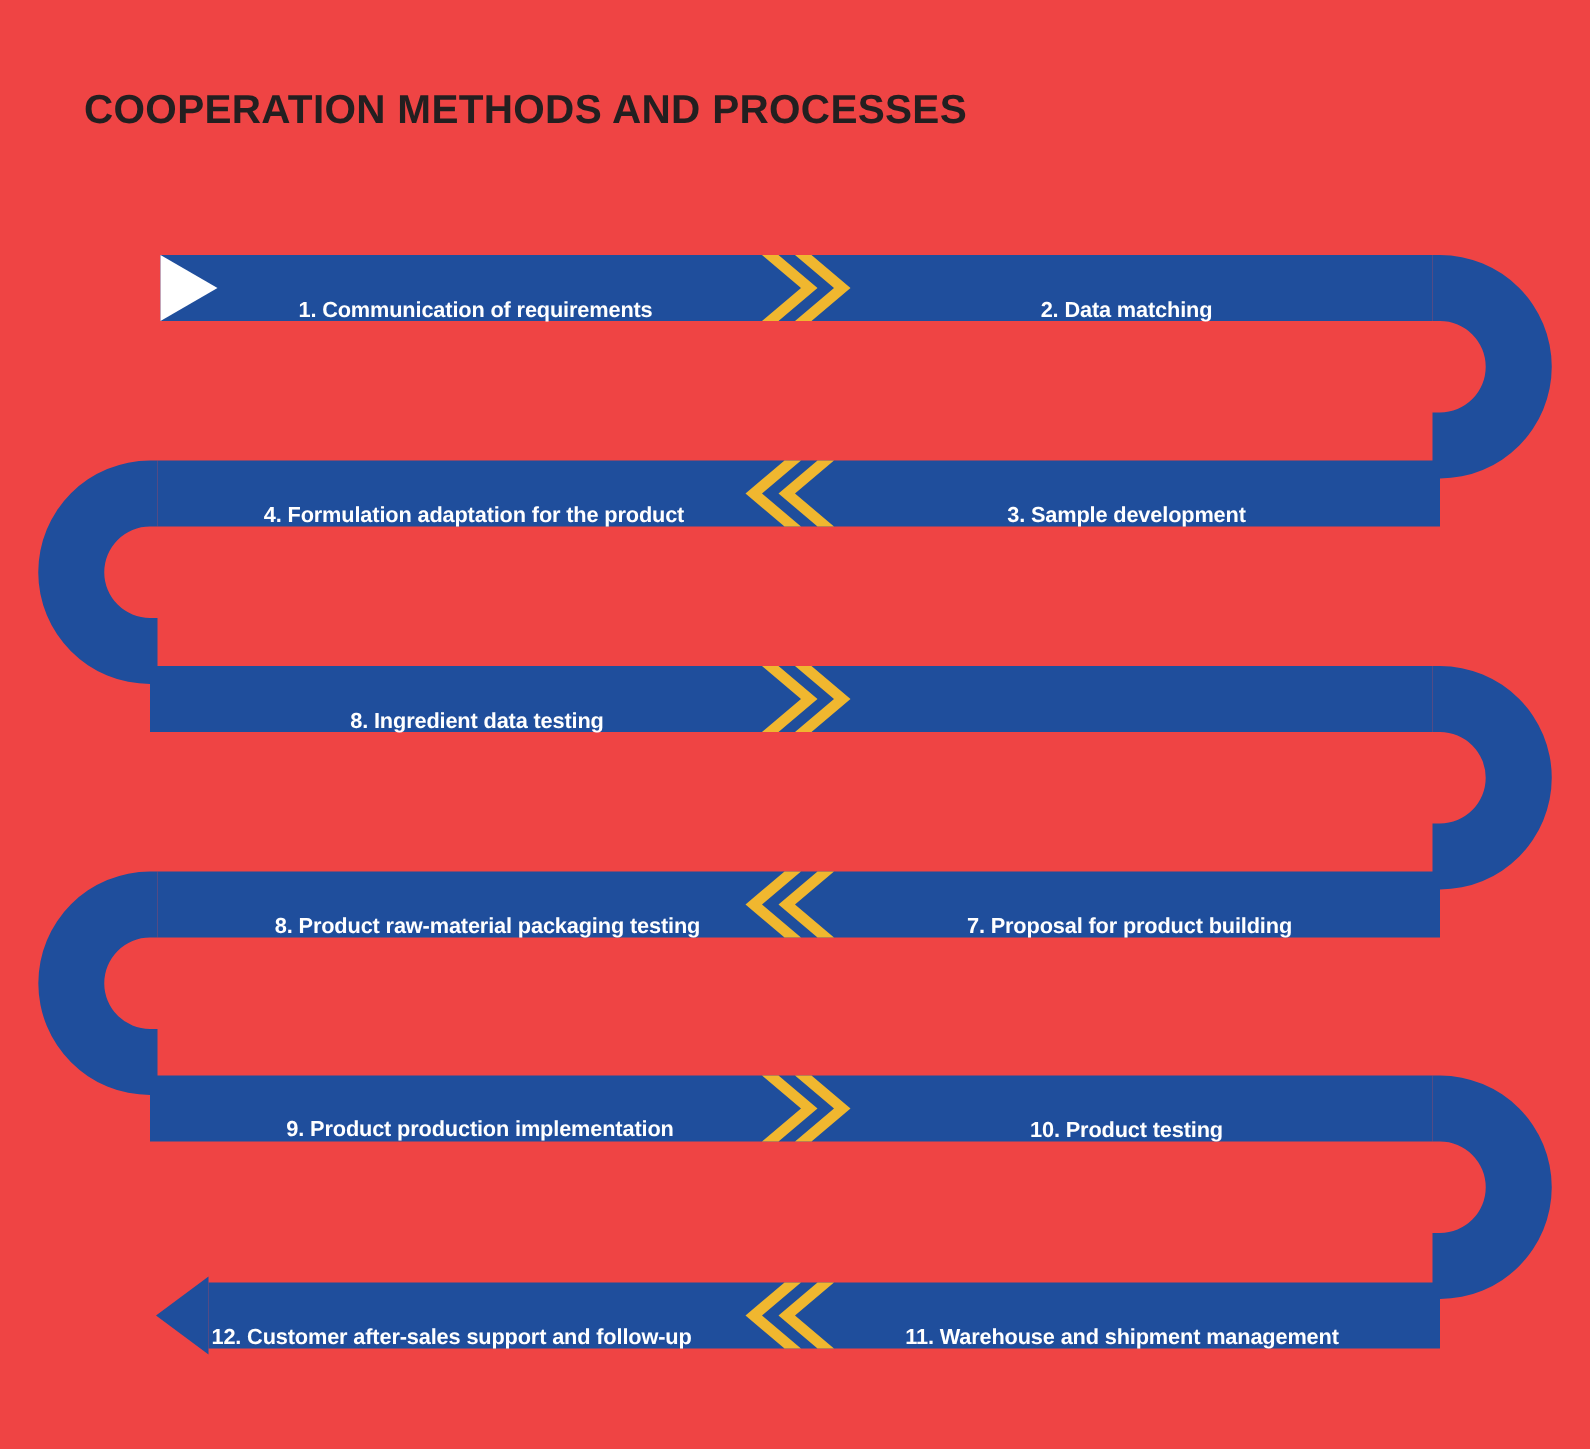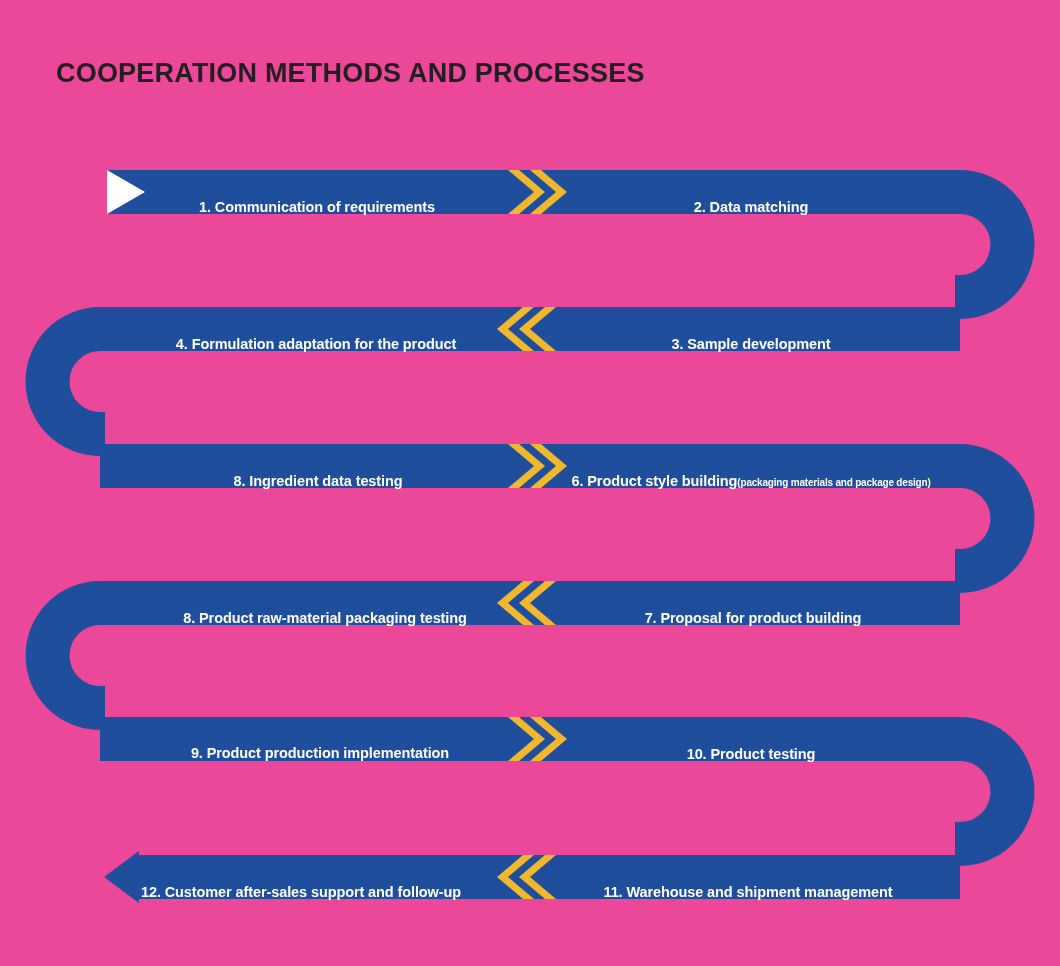--- a/index.html
+++ b/index.html
@@ -11,21 +11,21 @@
     width: 1060px;
     height: 966px;
     font-family: "Liberation Sans", sans-serif;
     overflow: hidden;
     position: relative;
   }
   #page {
     position: relative;
     width: 1060px;
     height: 966px;
-    background: #ec4899;
+    background: #ef4444;
   }
   #diagram-title {
     position: absolute;
     left: 56px;
     top: 58px;
     font-size: 27px;
     font-weight: bold;
     letter-spacing: 0.2px;
     color: #231f20;
     font-family: "Liberation Sans", sans-serif;
@@ -145,21 +145,20 @@
   <div class="step-label" style="left:317px; top:192px;">1. Communication of requirements</div>
 
   <div class="step-label" style="left:751px; top:192px;">2. Data matching</div>
 
   <div class="step-label" style="left:751px; top:329px;">3. Sample development</div>
 
   <div class="step-label" style="left:316px; top:329px;">4. Formulation adaptation for the product</div>
 
   <div class="step-label" style="left:318px; top:466px;">8. Ingredient data testing</div>
 
-  <div class="step-label" style="left:751px; top:466px;"><span>6. Product style building</span><span class="step-sub">(packaging materials and package design)</span></div>
 
   <div class="step-label" style="left:753px; top:603px;">7. Proposal for product  building</div>
 
   <div class="step-label" style="left:325px; top:603px;">8. Product raw-material packaging testing</div>
 
   <div class="step-label" style="left:320px; top:738px;">9. Product production implementation</div>
 
   <div class="step-label" style="left:751px; top:739px;">10. Product testing</div>
 
   <div class="step-label" style="left:748px; top:877px;">11. Warehouse and shipment management</div>

